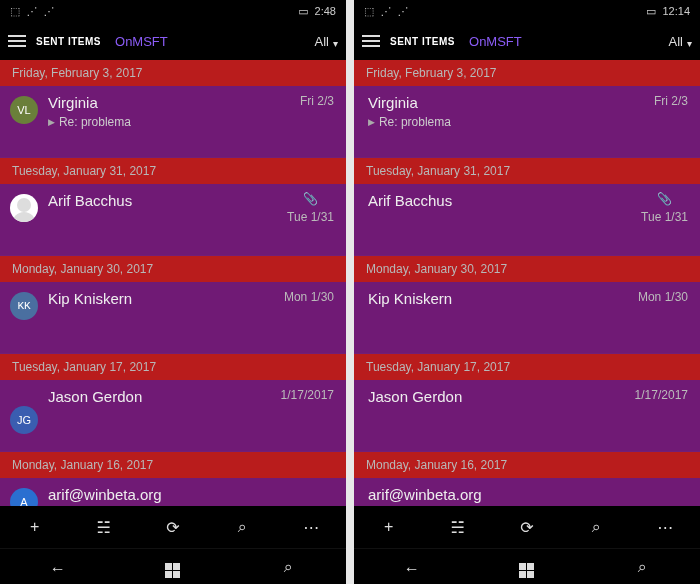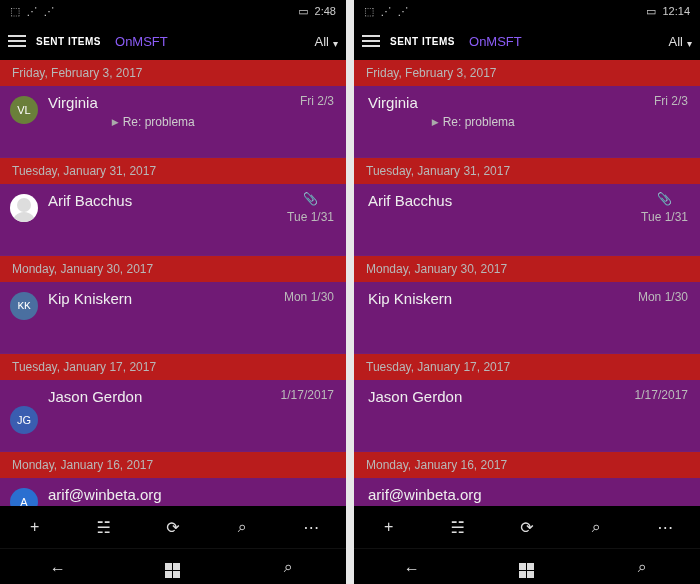--- a/index.html
+++ b/index.html
@@ -78,21 +78,21 @@
   }
   .avatar.img { background:#555; overflow:hidden; position:relative;}
   .avatar.img::after{
     content:""; position:absolute; width:14px; height:14px; border-radius:50%;
     background:#ddd; top:4px; left:7px;
   }
   .avatar.img::before{
     content:""; position:absolute; width:24px; height:12px; border-radius:12px 12px 0 0;
     background:#ddd; bottom:-2px; left:2px;
   }
-  .item-body { flex:1; display:flex; flex-direction:row; gap:14px; min-width:0;}
+  .item-body { flex:1; display:flex; flex-direction:column; gap:4px; min-width:0;}
   .sender { font-size:15px; color:#eee; }
   .subject-row { display:flex; align-items:center; gap:4px; font-size:12px; color:#ccc;}
   .reply-arrow { font-size:9px; color:#aaa;}
   .preview { font-size:12px; color:#999; white-space:nowrap; overflow:hidden; text-overflow:clip;}
   .meta { display:flex; flex-direction:column; align-items:center; gap:4px; font-size:12px; color:#bbb; flex-shrink:0; margin-left:6px;}
   .attach { font-size:12px; color:#aaa;}
   .item-date { font-size:12px; color:#bbb; }
   .appbar {
     height:42px;
     background:#000;

